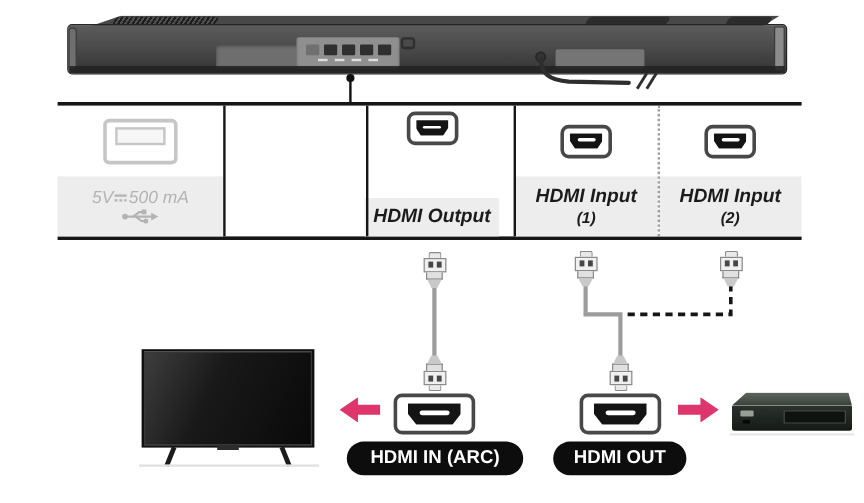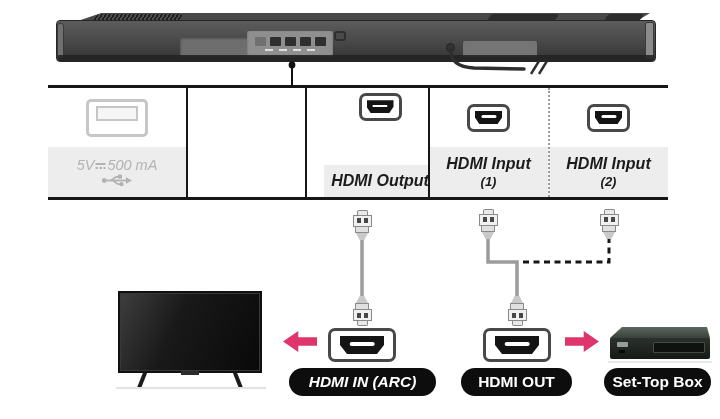--- a/index.html
+++ b/index.html
@@ -173,21 +173,21 @@
         <polygon points="25,3.2 31,6.5 25,9.8" fill="#b3b3b3"></polygon>
         <polyline points="10,6.5 15,2.8 18,2.8" fill="none" stroke="#b3b3b3" stroke-width="1.8"></polyline>
         <rect x="17" y="0.6" width="4" height="4" fill="#b3b3b3"></rect>
         <polyline points="12,6.5 17,10.2 20,10.2" fill="none" stroke="#b3b3b3" stroke-width="1.8"></polyline>
         <circle cx="20.5" cy="10.2" r="2.1" fill="#b3b3b3"></circle>
       </svg>
     </div>
   </div>
 
 
-  <div class="abs cell" style="left:324px;width:112px;gap:40px;">
+  <div class="abs cell" style="left:304px;width:112px;gap:40px;">
     <div class="icon-zone">
       <div class="port small">
           <div class="hdmi-glyph"></div>
         </div>
     </div>
     <div class="label-zone">
       <span class="l1">HDMI Output</span>
     </div>
   </div>
 
@@ -284,17 +284,16 @@
 
   <div class="abs stb">
     <div class="top"></div>
     <div class="front"></div>
     <div class="logo"></div>
     <div class="btn"></div>
     <div class="display"></div>
     <div class="shadow"></div>
   </div>
 
-  <div class="abs pill" style="left:289px;top:368px;width:147px;font-style:italic;">HDMI IN (ARC)</div>
+  <div class="abs pill" style="left:289px;top:368px;width:147px;">HDMI IN (ARC)</div>
   <div class="abs pill" style="left:461px;top:368px;width:111px;text-align:center;">HDMI OUT</div>
-  <div class="abs pill" style="left:604px;top:368px;width:107px;">Set-Top Box</div>
 
 </div>
 
 </body></html>

